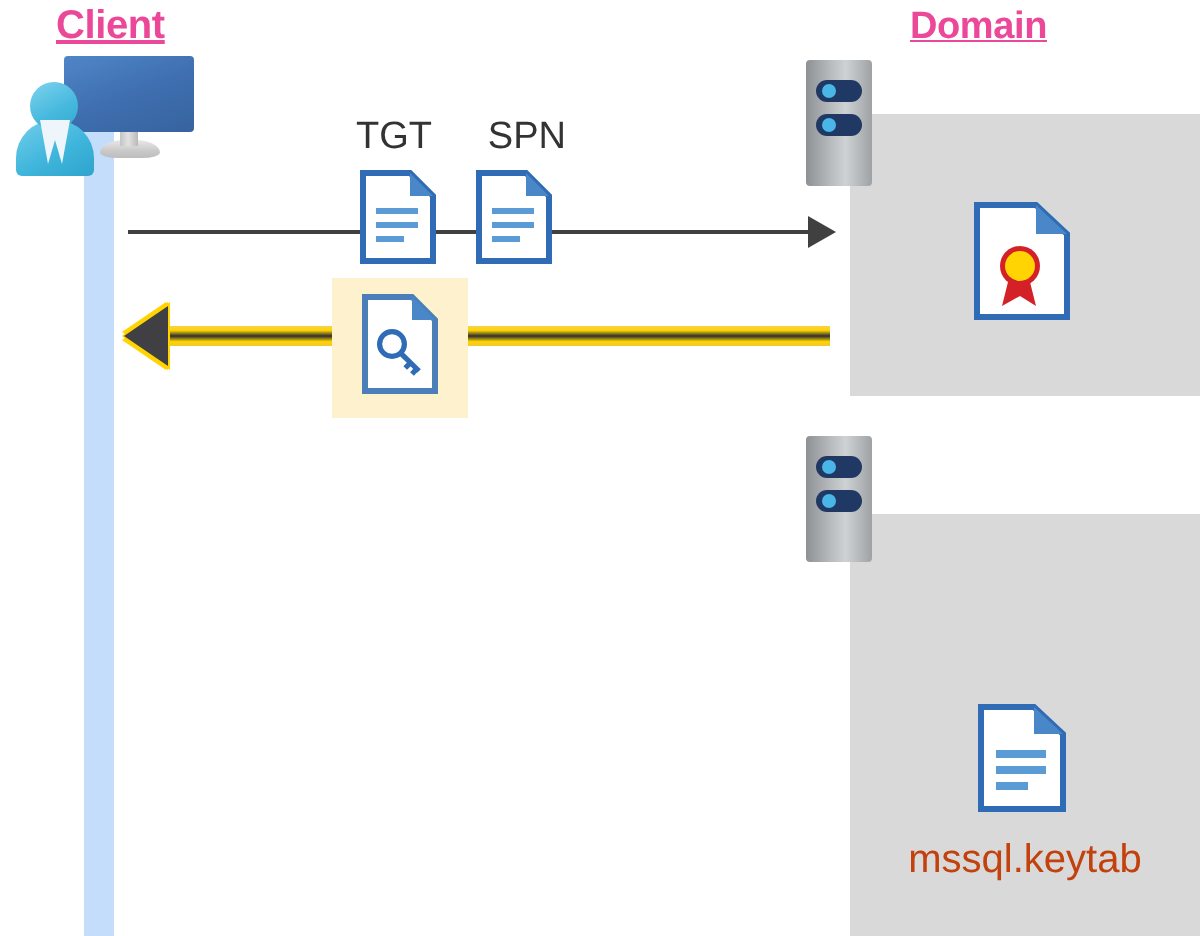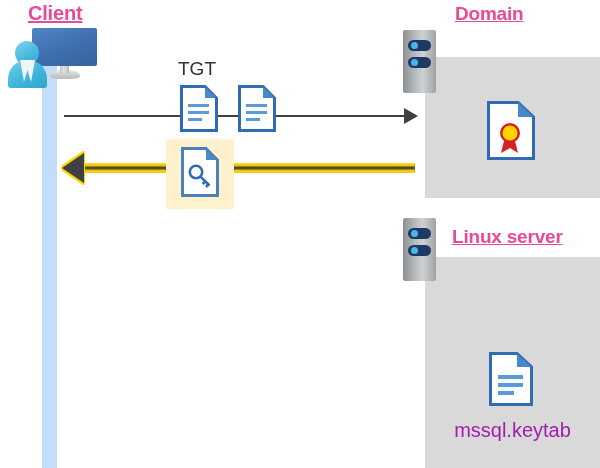--- a/index.html
+++ b/index.html
@@ -113,21 +113,21 @@
   .doc svg { display: block; }
 
   
   .tok-label {
     font-size: 19px; color: #333333; text-align: right;
   }
   #tgt-label { left: 172px; top: 58px; width: 44px; }
   #spn-label { left: 231px; top: 58px; width: 52px; }
   #keytab-label {
     left: 425px; top: 419px; width: 175px;
-    text-align: center; font-size: 20px; color: #a21caf;
+    text-align: center; font-size: 20px; color: #c2410c;
   }
 
   
   .rack { position: absolute; }
   .rack-body {
     position: absolute; left: 0; top: 0; width: 33px; height: 63px;
     background: linear-gradient(90deg,#8e9194 0%,#b9bcbf 38%,#cfd2d4 60%,#9fa2a5 100%);
     border-radius: 2px;
   }
   .rack-slot {
@@ -182,20 +182,21 @@
   <div class="doc" style="left:180px;top:85px;">
     <svg width="38" height="47" viewBox="0 0 38 47">
       <path d="M1.5,1.5 H25 L36.5,13 V45.5 H1.5 Z" fill="#ffffff" stroke="#2f6cb5" stroke-width="3"></path>
       <path d="M25,1.5 L36.5,13 H25 Z" fill="#4a87c8"></path>
       <rect x="8" y="19" width="21" height="3" fill="#5b9bd5"></rect>
       <rect x="8" y="26" width="21" height="3" fill="#5b9bd5"></rect>
       <rect x="8" y="33" width="14" height="3" fill="#5b9bd5"></rect>
     </svg>
   </div>
 
+  <div class="abs tok-label" id="spn-label">SPN</div>
   <div class="doc" style="left:238px;top:85px;">
     <svg width="38" height="47" viewBox="0 0 38 47">
       <path d="M1.5,1.5 H25 L36.5,13 V45.5 H1.5 Z" fill="#ffffff" stroke="#2f6cb5" stroke-width="3"></path>
       <path d="M25,1.5 L36.5,13 H25 Z" fill="#4a87c8"></path>
       <rect x="8" y="19" width="21" height="3" fill="#5b9bd5"></rect>
       <rect x="8" y="26" width="21" height="3" fill="#5b9bd5"></rect>
       <rect x="8" y="33" width="14" height="3" fill="#5b9bd5"></rect>
     </svg>
   </div>
 
@@ -227,21 +228,20 @@
   <div class="doc" style="left:487px;top:101px;">
     <svg width="48" height="59" viewBox="0 0 48 59">
       <path d="M1.5,1.5 H31 L46.5,16 V57.5 H1.5 Z" fill="#ffffff" stroke="#2f6cb5" stroke-width="3"></path>
       <path d="M31,1.5 L46.5,16 H31 Z" fill="#4a87c8"></path>
       <path d="M18,36 L14,52 L23,47 L31,52 L27,36 Z" fill="#d42027"></path>
       <circle cx="23" cy="32" r="10" fill="#d42027"></circle>
       <circle cx="23" cy="32" r="7.5" fill="#ffd400"></circle>
     </svg>
   </div>
 
-  <div class="abs title" id="linux-title">Linux server</div>
   <div class="rack" id="linux-rack">
     <div class="rack-body"></div>
     <div class="rack-slot s1">
         <span class="led"></span>
       </div>
     <div class="rack-slot s2">
         <span class="led"></span>
       </div>
   </div>
 

